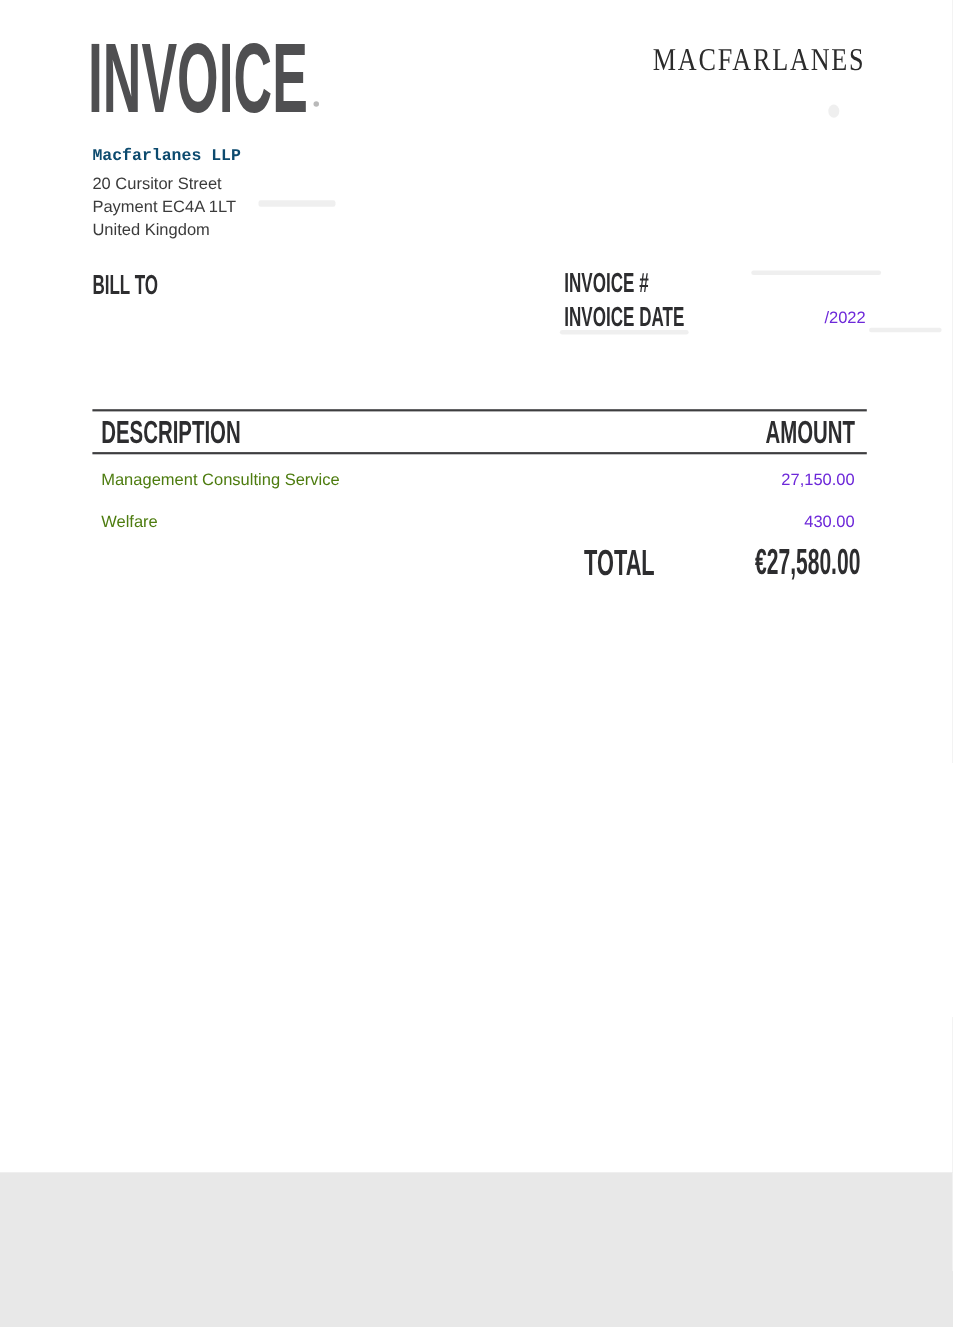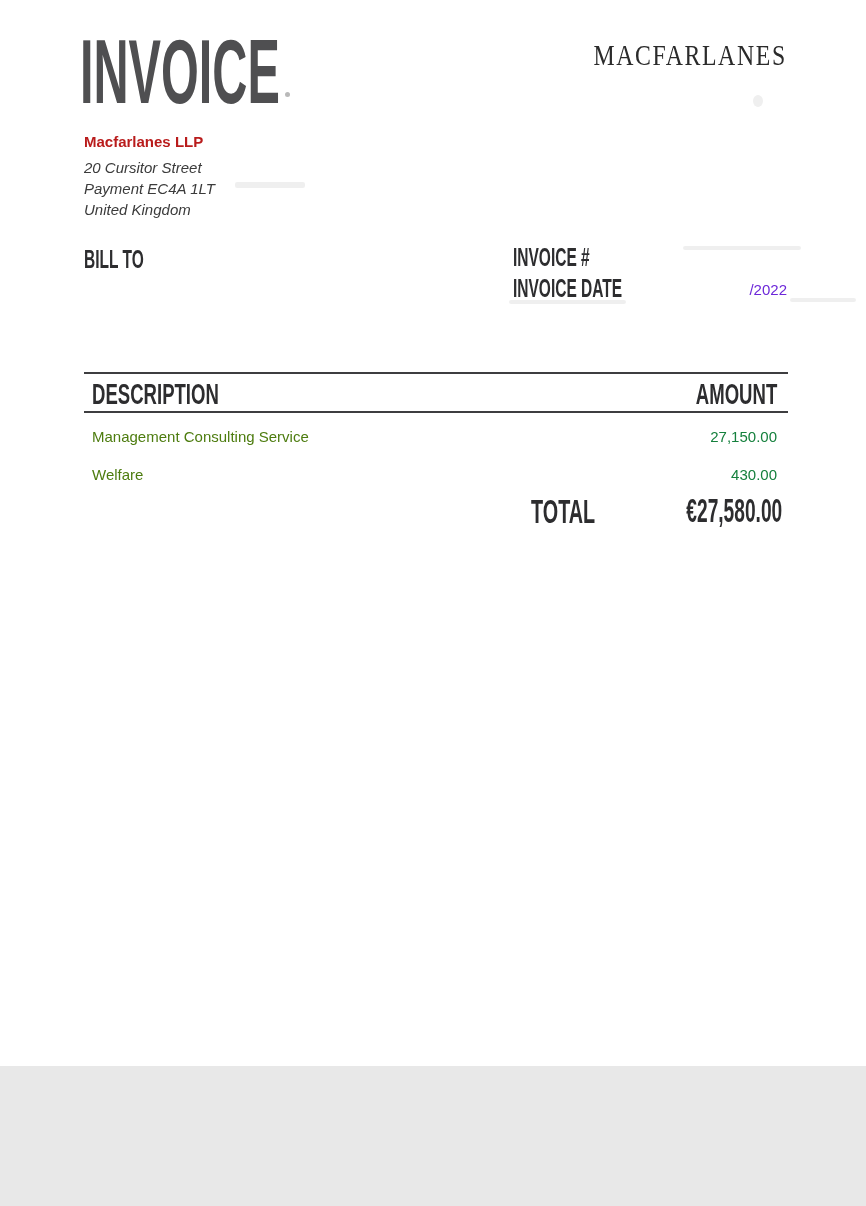--- a/index.html
+++ b/index.html
@@ -57,24 +57,25 @@
     transform: scaleX(0.82);
     transform-origin: right top;
   }
   .seller {
     left: 84px; top: 133px;
     font-size: 15px;
     color: #3b3b3b;
   }
   .seller .name {
     font-weight: 700;
-    color: #b91c1c;
+    color: #0c4a6e;
     margin-bottom: 7px;
-  }
-  .seller .line { line-height: 21px; font-style: italic; }
+    font-family: Liberation Mono, monospace;
+  }
+  .seller .line { line-height: 21px; }
 
   .bill-to {
     left: 84px; top: 247px;
     font-size: 25px;
     transform: scaleX(0.62);
   }
   .inv-num-label {
     left: 513px; top: 245px;
     font-size: 25px;
     transform: scaleX(0.62);
@@ -104,21 +105,21 @@
     font-size: 29px;
     transform: scaleX(0.64);
   }
   .amount-header {
     right: 89px; top: 380px;
     font-size: 29px;
     transform: scaleX(0.64);
   }
 
   .row-desc { left: 92px; font-size: 15px; color: #4d7c0f; }
-  .row-amt  { right: 89px; font-size: 15px; color: #15803d; }
+  .row-amt  { right: 89px; font-size: 15px; color: #6d28d9; }
   .row-0 { top: 428px; }
   .row-1 { top: 466px; }
 
   .total-label {
     left: 531px; top: 495px;
     font-size: 33px;
     transform: scaleX(0.60);
   }
   .total-value {
     right: 84px; top: 494px;

